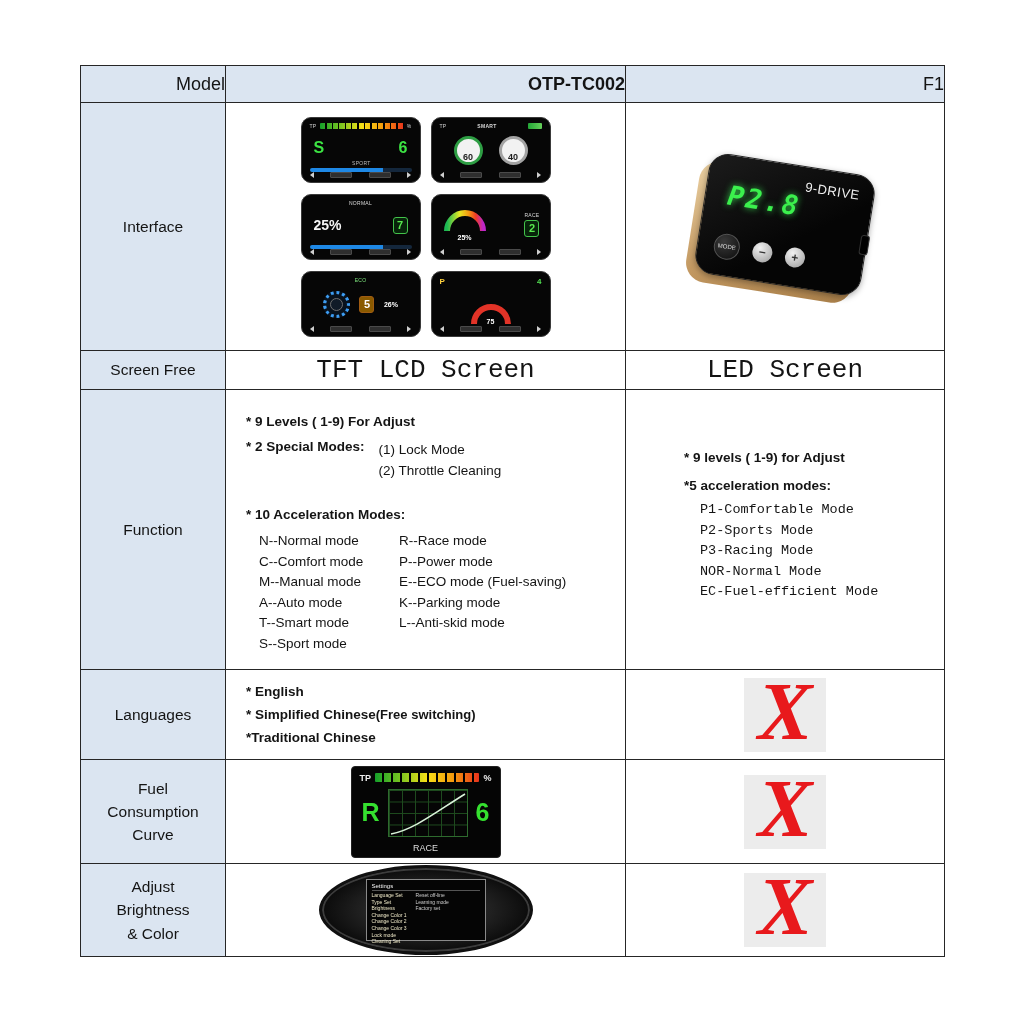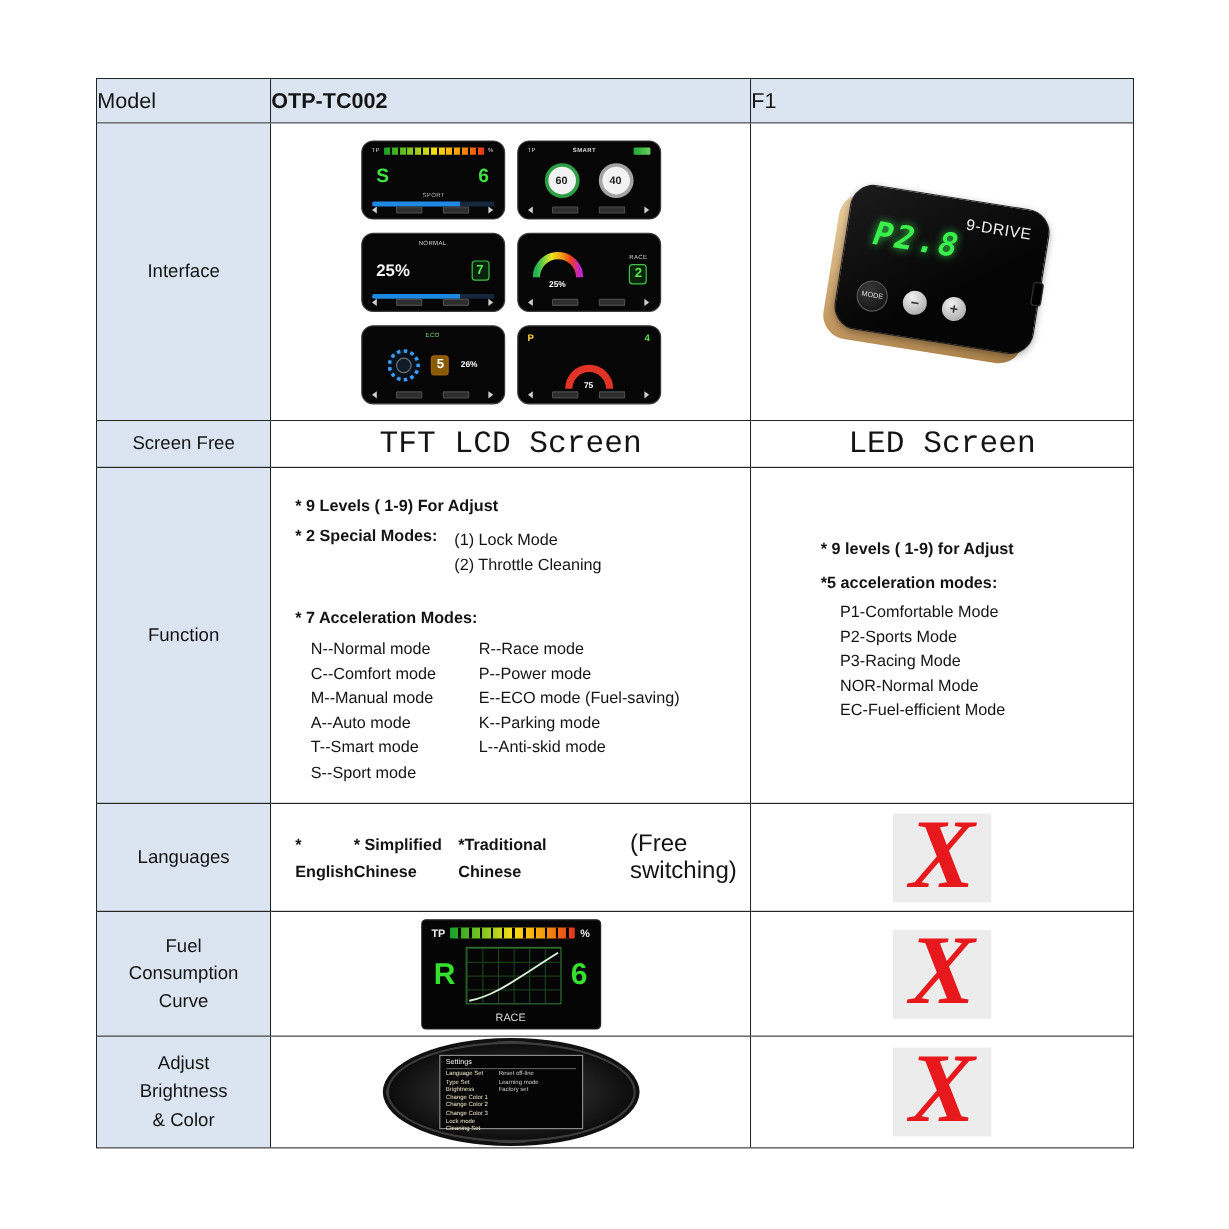--- a/index.html
+++ b/index.html
@@ -6,21 +6,21 @@
   body { width:1024px; height:1024px; background:#ffffff; font-family:"Liberation Sans",sans-serif; color:#141414; position:relative; overflow:hidden; }
 
   
   .tbl { position:absolute; left:80px; top:65px; display:grid;
          grid-template-columns:145px 400px 318px;
          grid-template-rows:37px 248px 39px 280px 90px 104px 92px;
          border:1px solid #262626; background:#fff; }
   .cell { border-right:1px solid #262626; border-bottom:1px solid #262626; position:relative; background:#fff; }
   .c3 { border-right:none; }
   .rlast { border-bottom:none; }
-  .hd { background:#dbe5f1; display:flex; align-items:center; justify-content:flex-start; font-size:18px; }
+  .hd { background:#dbe5f1; display:flex; align-items:center; justify-content:flex-end; font-size:18px; }
   .hd.bold { font-weight:bold; }
   .lbl { background:#dbe5f1; display:flex; align-items:center; justify-content:center; text-align:center; font-size:15.5px; padding:0 12px; }
   .lbl-text { white-space:pre-line; line-height:1.5; }
   .center-cell { display:flex; align-items:center; justify-content:center; }
   .screen-type-txt { font-size:26px;font-family:Liberation Mono, monospace; }
 
   
   .scr-grid { position:absolute; left:50%; top:50%; transform:translate(-50%,-50%);
               display:grid; grid-template-columns:repeat(2,120px); grid-auto-rows:66px; gap:11px 10px; }
   .scr { background:#060606; border:1px solid #3a3a3a; border-radius:10px; padding:5px 8px 4px;
@@ -38,21 +38,21 @@
   .s-mid { display:flex; align-items:center; justify-content:space-between; flex:1; padding:0 4px; }
   .sbig { color:#3ce343; font-weight:bold; font-size:16px; }
   .modelbl { align-self:flex-end; margin-bottom:2px; color:#bbbbbb; }
   .bluebar { height:4px; border-radius:2px; background:linear-gradient(90deg,#1e88e5 0 72%, #14273c 72%); }
   .btns { display:flex; align-items:center; justify-content:space-between; height:6px; }
   .tri { width:0; height:0; border-top:3px solid transparent; border-bottom:3px solid transparent; display:block; }
   .tri.l { border-right:4px solid #cfcfcf; }
   .tri.r { border-left:4px solid #cfcfcf; }
   .pill { width:20px; height:4px; background:#2e2e2e; border:1px solid #4a4a4a; border-radius:1px; display:block; }
   .circles { justify-content:center; gap:16px; }
-  .circ { width:23px; height:23px; border-radius:50%; background:#f2f2f2; display:flex; align-items:center; justify-content:center; font-size:9px; font-weight:bold; color:#1d1d1d; }
+  .circ { width:23px; height:23px; border-radius:50%; background:#f2f2f2; display:flex; align-items:flex-end; justify-content:center; font-size:9px; font-weight:bold; color:#1d1d1d; }
   .circ.g1 { border:3px solid #2e9e44; }
   .circ.g2 { border:3px solid #a3a3a3; }
   .greenchip { width:14px; height:6px; border-radius:1px; background:linear-gradient(90deg,#23a637,#66d05a); display:block; }
   .wbig { color:#f5f5f5; font-weight:bold; font-size:14px; }
   .vbox { min-width:15px; height:17px; padding:0 3px; border:1px solid #43c24a; border-radius:3px; color:#59e84f;
           background:#07230a; display:flex; align-items:center; justify-content:center; font-size:11px; font-weight:bold; box-sizing:border-box; }
   .vbox.orange { border-color:#a05c12; background:#8a5a00; color:#fff; }
   .racebody { padding:0 2px; }
   .race-l { display:flex; flex-direction:column; align-items:center; gap:1px; }
   .arcsvg { width:46px; height:26px; display:block; }
@@ -88,28 +88,28 @@
   .fn-special { margin-top:10px; display:flex; align-items:flex-start; }
   .sp-items { margin-left:14px; display:flex; flex-direction:column; }
   .sp-items span { line-height:21px; }
   .fn-accel { margin-top:26px; font-weight:bold; }
   .fn-cols { margin-top:9px; display:flex; }
   .fn-col { display:flex; flex-direction:column; margin-left:13px; width:140px; }
   .fn-col.r { width:auto; margin-left:0; }
   .fn-col span { line-height:20.5px; }
   .fn2 { padding:60px 0 0 58px; font-size:13.5px; }
   .fn2 .accel { margin-top:13px; font-weight:bold; }
-  .fn2 .modes { margin:7px 0 0 16px; display:flex; flex-direction:column; }
+  .fn2 .modes { margin:7px 0 0 16px; display:flex; flex-direction:column;font-family:Liberation Mono, monospace; }
   .fn2 .modes span { line-height:20.5px; }
 
   
   .lang-cell { display:flex; align-items:center; padding-left:20px; }
-  .lang-list { display:flex; flex-direction:row; font-weight:bold; font-size:13.5px; }
+  .lang-list { display:flex; flex-direction:column; font-weight:bold; font-size:13.5px; }
   .lang-list span { line-height:23px; }
-  .lang-note { margin-left:56px; font-size:20px; }
+  .lang-note { font-size:13px;font-weight:bold; }
 
   
   .xbox { width:82px; height:74px; background:#ececec; display:flex; align-items:center; justify-content:center; }
   .xmark { font-family:"Liberation Serif",serif; font-style:italic; font-weight:bold; font-size:82px;
            color:#e8191c; line-height:.9; transform:translateY(-3px); }
 
   
   .fuel-scr { position:absolute; left:50%; top:50%; transform:translate(-50%,-50%); width:150px; height:92px;
               background:#050505; border:1px solid #222; border-radius:4px; padding:6px 8px 4px;
               display:flex; flex-direction:column; box-sizing:border-box; }
@@ -322,21 +322,21 @@
 
   <div class="cell fn1">
     <div class="b">* 9 Levels ( 1-9) For Adjust</div>
     <div class="fn-special">
       <span class="b">* 2 Special Modes:</span>
       <div class="sp-items">
         <span>(1) Lock Mode</span>
         <span>(2) Throttle Cleaning</span>
       </div>
     </div>
-    <div class="fn-accel">* 7 Acceleration Modes:</div>
+    <div class="fn-accel">* 10 Acceleration Modes:</div>
     <div class="fn-cols">
       <div class="fn-col">
         <span>N--Normal mode</span>
         <span>C--Comfort mode</span>
         <span>M--Manual mode</span>
         <span>A--Auto mode</span>
         <span>T--Smart mode</span>
         <span>S--Sport mode</span>
       </div>
       <div class="fn-col r">

